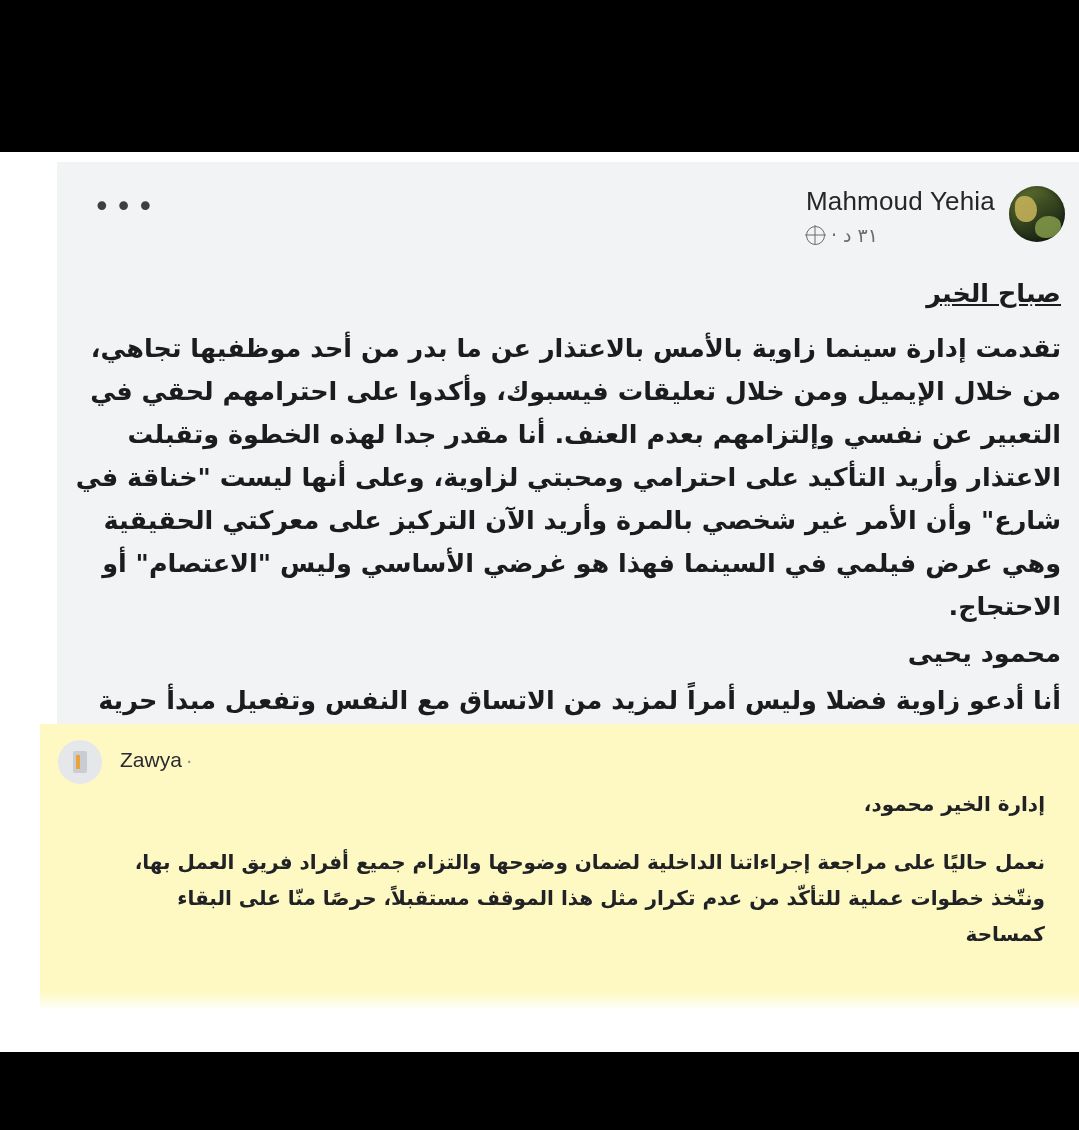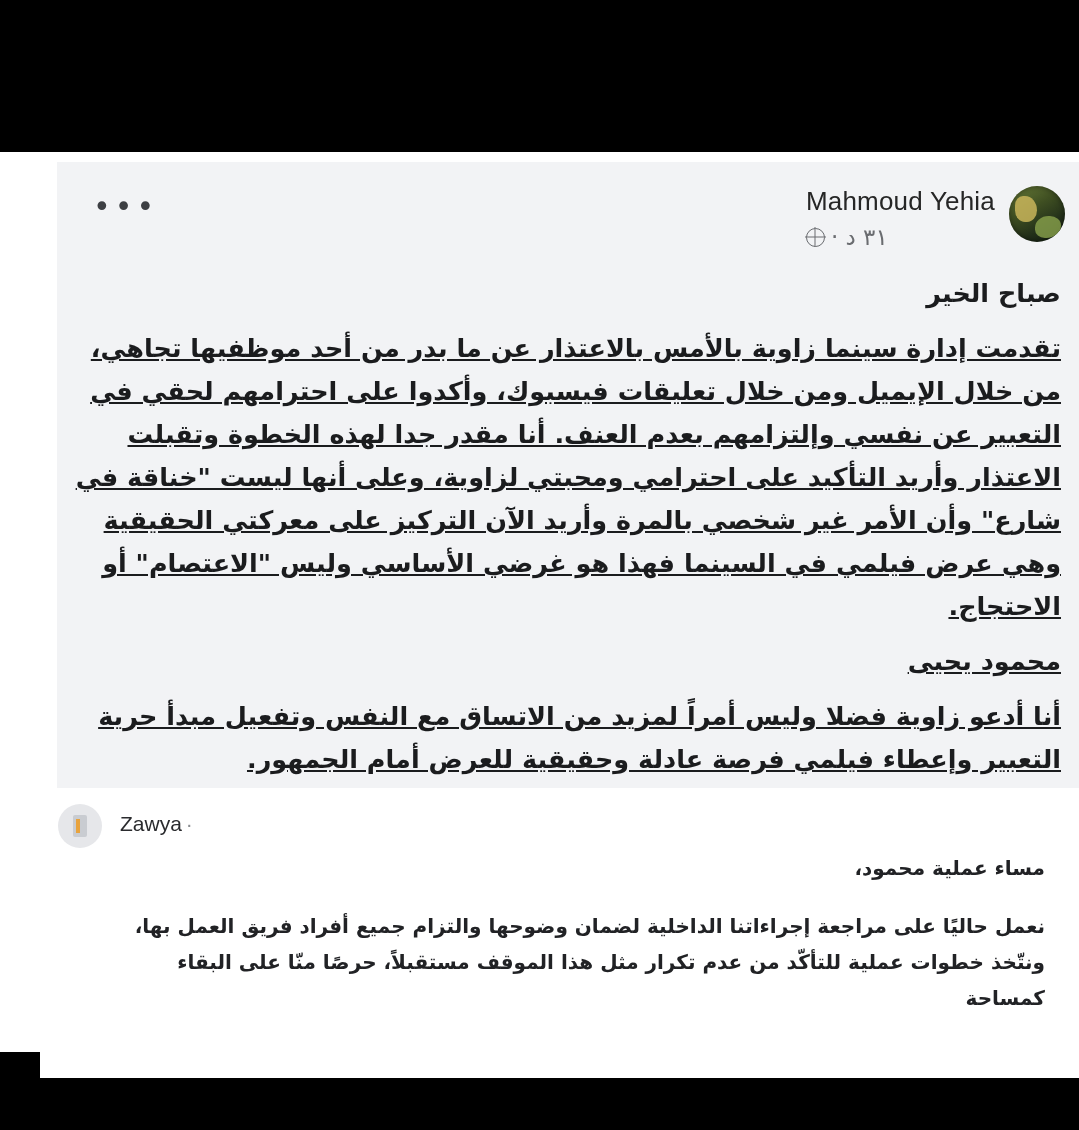--- a/index.html
+++ b/index.html
@@ -97,21 +97,21 @@
   .meta-row {
     margin-top: 7px;
     display: flex;
     flex-direction: row;
     align-items: center;
     justify-content: flex-end;
     gap: 6px;
   }
   .timestamp {
     font-family: "DejaVu Sans", sans-serif;
-    font-size: 23px;
+    font-size: 19px;
     color: #6a6c70;
     direction: rtl;
   }
   .globe-icon {
     width: 17px;
     height: 17px;
     border-radius: 50%;
     border: 1.6px solid #6a6c70;
     position: relative;
     display: inline-block;
@@ -158,34 +158,34 @@
   .post-body p {
     margin: 0;
     font-family: "DejaVu Sans", sans-serif;
     font-size: 25.5px;
     line-height: 43px;
     color: #1b1c1e;
     font-weight: 600;
   }
   .post-body p.lead {
     margin-bottom: 12px;
+    text-decoration: underline;
   }
   .post-body p + p {
-    margin-top: 12px;
-    text-decoration: underline;
+    margin-top: 4px;
   }
 
   
   .comment-wrap {
     position: absolute;
     left: 40px;
-    top: 788px;
+    top: 724px;
     width: 1039px;
     height: 290px;
-    background: #ffffff;
+    background: #fef9c3;
     overflow: hidden;
   }
   .comment-head {
     position: relative;
     height: 58px;
   }
   .comment-avatar {
     position: absolute;
     left: 18px;
     top: 16px;
@@ -292,20 +292,20 @@
     <div class="comment-head">
       <div class="comment-avatar">
         <div class="logo-mark"></div>
       </div>
       <div class="comment-name">
         <span>Zawya</span><span class="dot">·</span>
       </div>
     </div>
 
     <div class="comment-body">
-      <p>مساء عملية محمود،</p>
+      <p>إدارة الخير محمود،</p>
       <p>نعمل حاليًا على مراجعة إجراءاتنا الداخلية لضمان وضوحها والتزام جميع أفراد فريق العمل بها، ونتّخذ خطوات عملية للتأكّد من عدم تكرار مثل هذا الموقف مستقبلاً، حرصًا منّا على البقاء كمساحة</p>
     </div>
 
     <div class="fade-bottom"></div>
   </div>
 
 </div>
 
 </body></html>

